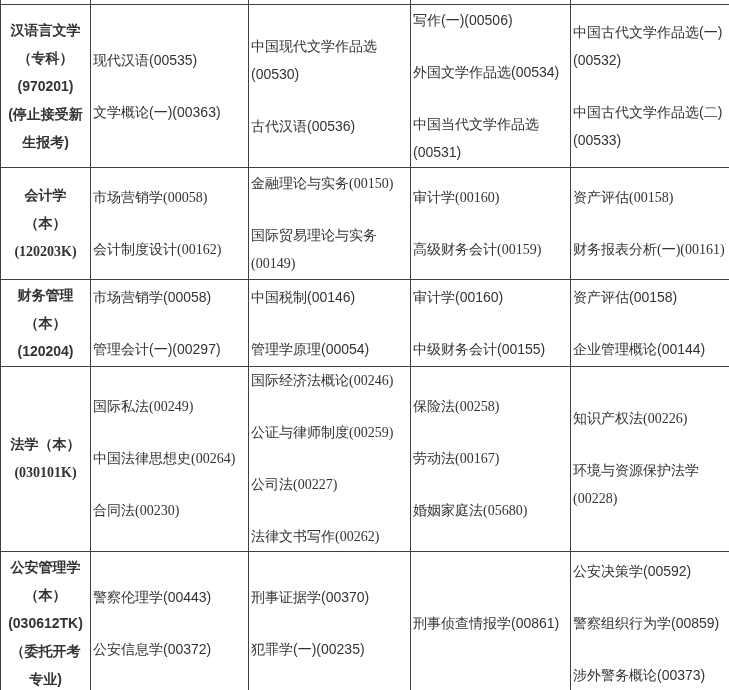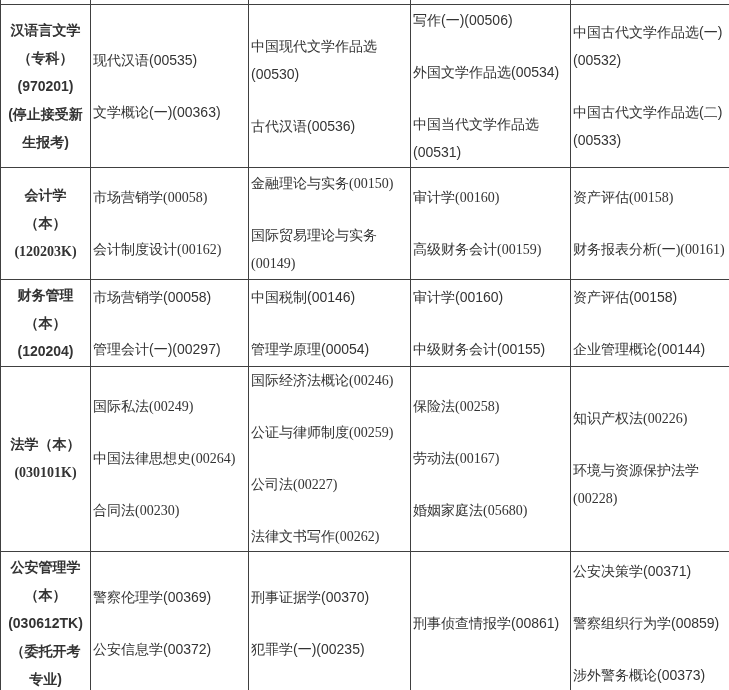--- a/index.html
+++ b/index.html
@@ -226,38 +226,38 @@
         <div class="major-flex">
           <div class="major-line">公安管理学</div>
           <div class="major-line">（本）</div>
           <div class="major-line">(030612TK)</div>
           <div class="major-line">（委托开考</div>
           <div class="major-line">专业)</div>
         </div>
       </td>
       <td>
         <div class="cell-flex">
-          <div class="course">警察伦理学(00369)</div>
+          <div class="course">警察伦理学(00443)</div>
           <div class="course">公安信息学(00372)</div>
         </div>
       </td>
       <td>
         <div class="cell-flex">
           <div class="course">刑事证据学(00370)</div>
           <div class="course">犯罪学(一)(00235)</div>
         </div>
       </td>
       <td>
         <div class="cell-flex">
           <div class="course">刑事侦查情报学(00861)</div>
         </div>
       </td>
       <td>
         <div class="cell-flex">
-          <div class="course">公安决策学(00371)</div>
+          <div class="course">公安决策学(00592)</div>
           <div class="course">警察组织行为学(00859)</div>
           <div class="course">涉外警务概论(00373)</div>
         </div>
       </td>
     </tr>
 
     <tr class="sliver-bottom">
       <td></td>
       <td></td>
       <td></td>

